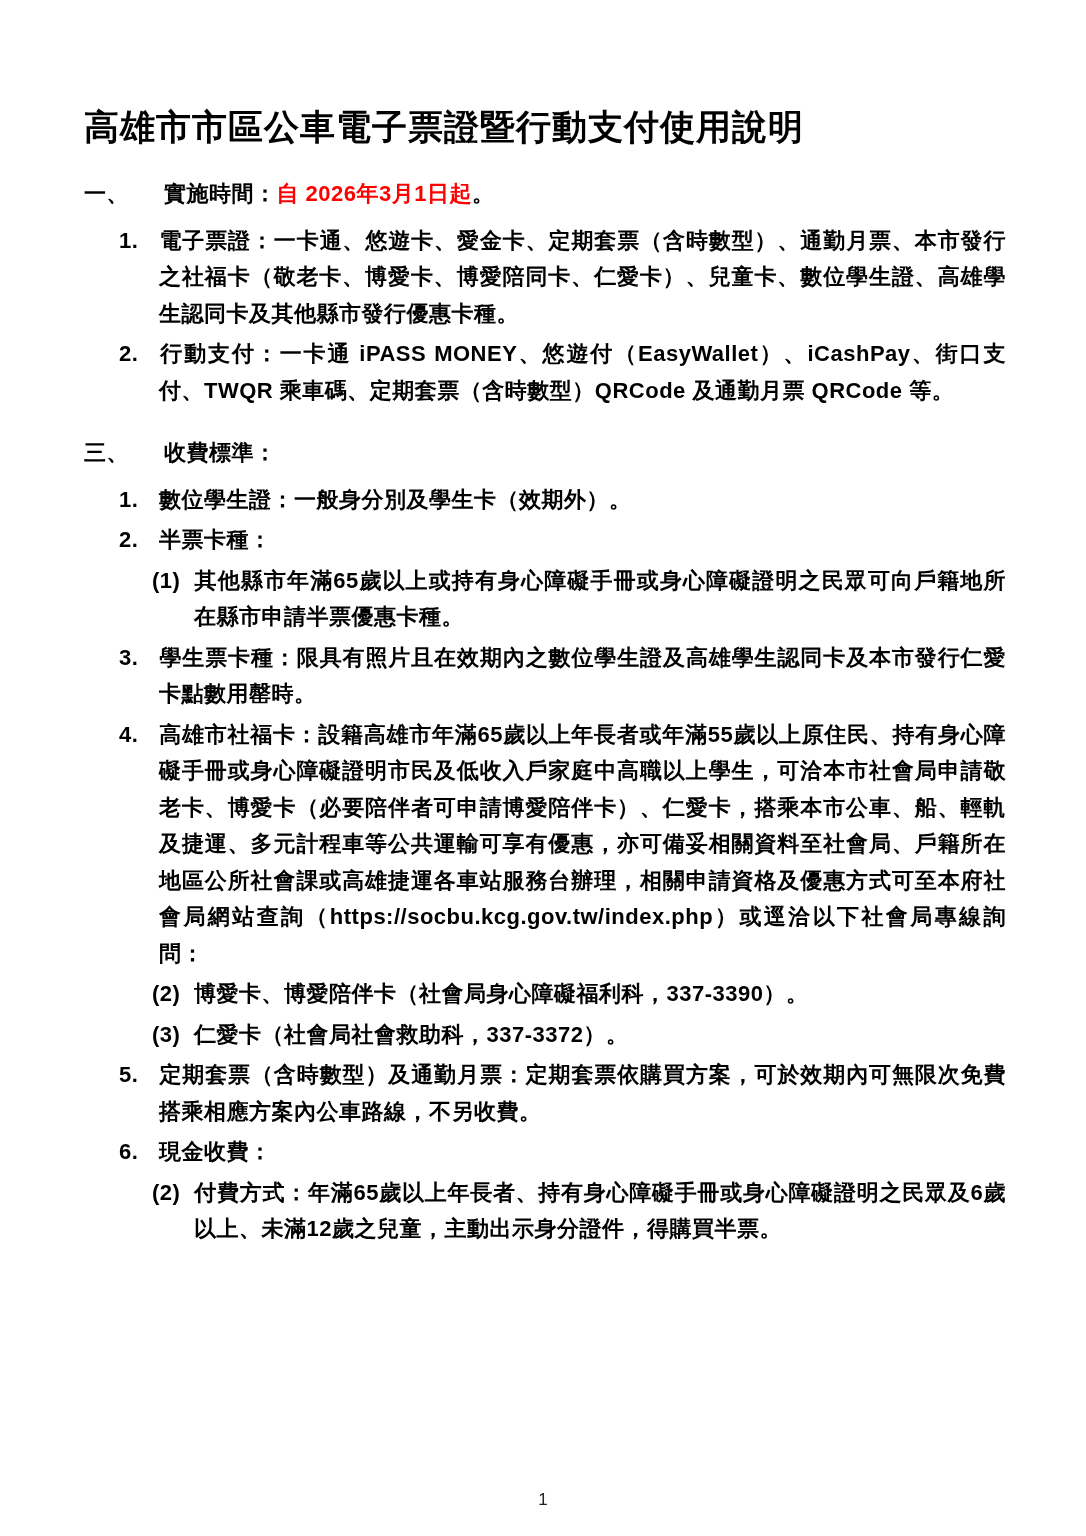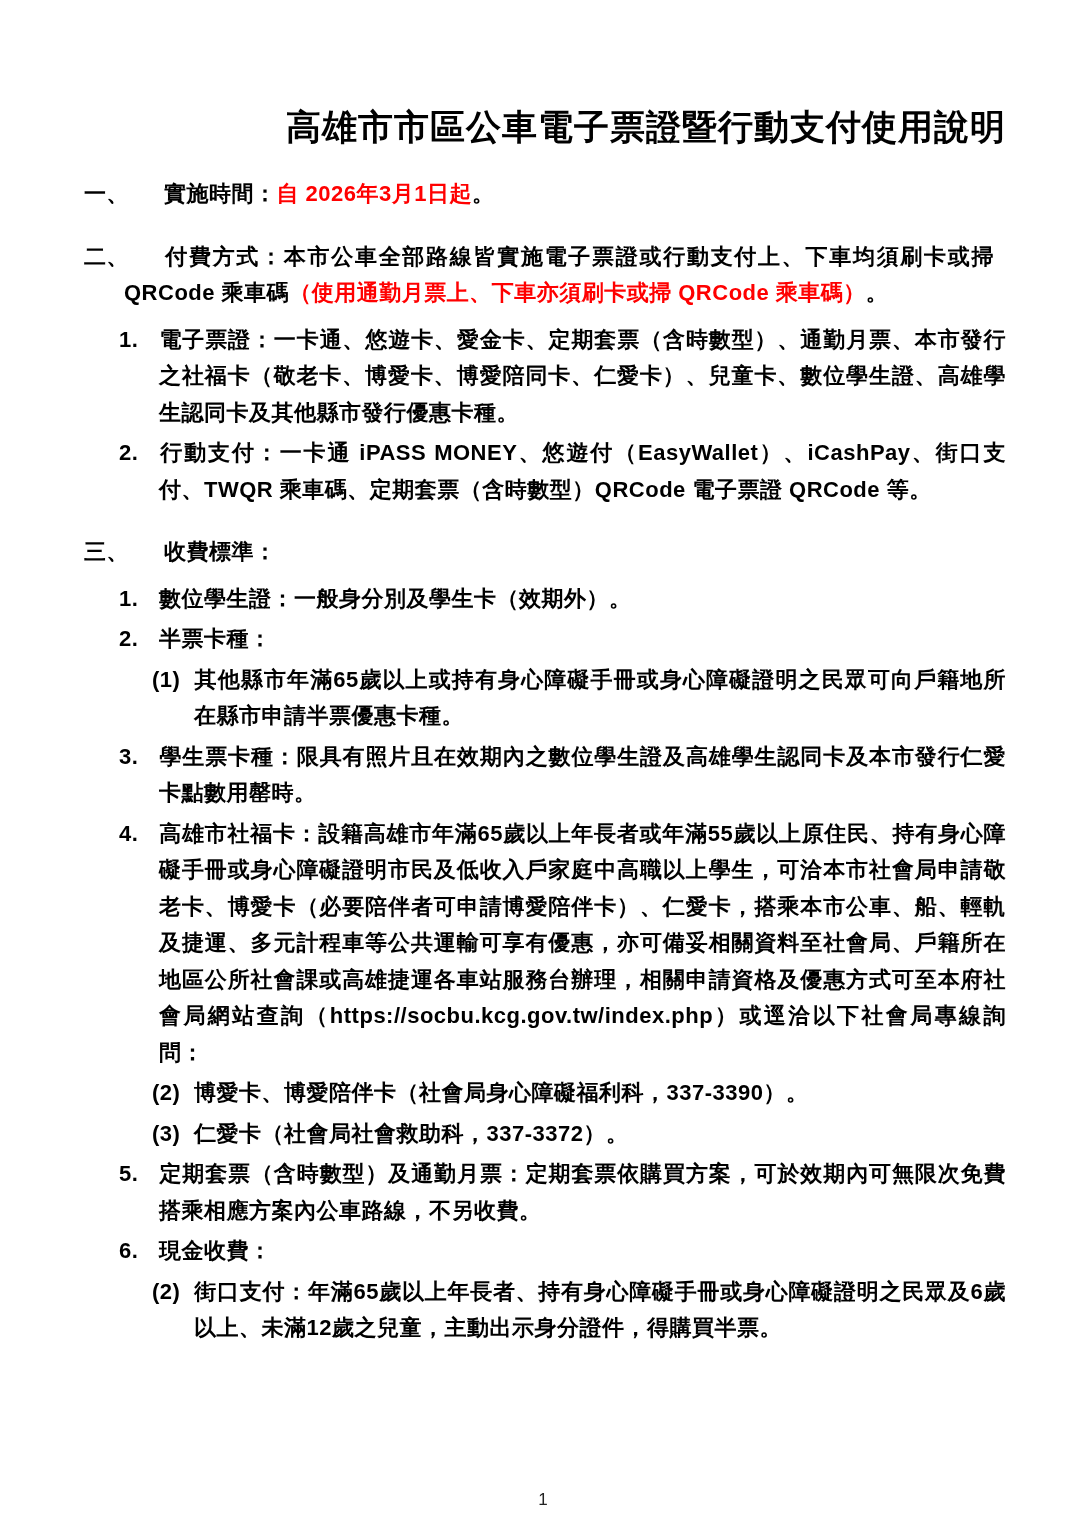--- a/index.html
+++ b/index.html
@@ -9,21 +9,21 @@
     height: 1536px;
     box-sizing: border-box;
     background: #ffffff;
     color: #000000;
     font-family: "Liberation Sans", "DejaVu Sans", sans-serif;
     font-weight: 700;
     padding: 104px 80px 0 84px;
     overflow: hidden;
   }
   .doc-title {
-    text-align: right;
+    text-align: left;
     font-size: 35px;
     line-height: 46px;
     letter-spacing: 1px;
     margin: 0 0 24px 0;
     white-space: nowrap;
   }
   .blk {
     font-size: 22px;
     line-height: 36.5px;
     text-align: justify;
@@ -66,30 +66,27 @@
 <body>
 
 <div class="page">
 
   <h1 class="doc-title">高雄市市區公車電子票證暨行動支付使用說明</h1>
 
   <div class="blk sec">
     <span class="marker">一、</span><span>實施時間：</span><span class="red" style="color: rgb(255, 0, 0);">自 2026年3月1日起</span><span>。</span>
   </div>
 
-  <div class="blk sec">
-    <span class="marker">二、</span><span>付費方式：本市公車全部路線皆實施電子票證或行動支付上、下車均須刷卡或掃 QRCode 乘車碼</span><span class="red" style="color: rgb(255, 0, 0);">（使用通勤月票上、下車亦須刷卡或掃 QRCode 乘車碼）</span><span>。</span>
-  </div>
 
   <div class="blk li">
     <span class="marker">1.</span><span>電子票證：一卡通、悠遊卡、愛金卡、定期套票（含時數型）、通勤月票、本市發行之社福卡（敬老卡、博愛卡、博愛陪同卡、仁愛卡）、兒童卡、數位學生證、高雄學生認同卡及其他縣市發行優惠卡種。</span>
   </div>
 
   <div class="blk li">
-    <span class="marker">2.</span><span>行動支付：一卡通 iPASS MONEY、悠遊付（EasyWallet）、iCashPay、街口支付、TWQR 乘車碼、定期套票（含時數型）QRCode 電子票證 QRCode 等。</span>
+    <span class="marker">2.</span><span>行動支付：一卡通 iPASS MONEY、悠遊付（EasyWallet）、iCashPay、街口支付、TWQR 乘車碼、定期套票（含時數型）QRCode 及通勤月票 QRCode 等。</span>
   </div>
 
   <div class="blk sec">
     <span class="marker">三、</span><span>收費標準：</span>
   </div>
 
   <div class="blk li">
     <span class="marker">1.</span><span>數位學生證：一般身分別及學生卡（效期外）。</span>
   </div>
 
@@ -122,18 +119,18 @@
   <div class="blk li">
     <span class="marker">5.</span><span>定期套票（含時數型）及通勤月票：定期套票依購買方案，可於效期內可無限次免費搭乘相應方案內公車路線，不另收費。</span>
   </div>
 
   <div class="blk li">
     <span class="marker">6.</span><span>現金收費：</span>
   </div>
 
 
   <div class="blk pi">
-    <span class="marker">(2)</span><span>街口支付：年滿65歲以上年長者、持有身心障礙手冊或身心障礙證明之民眾及6歲以上、未滿12歲之兒童，主動出示身分證件，得購買半票。</span>
+    <span class="marker">(2)</span><span>付費方式：年滿65歲以上年長者、持有身心障礙手冊或身心障礙證明之民眾及6歲以上、未滿12歲之兒童，主動出示身分證件，得購買半票。</span>
   </div>
 
   <div class="footer">1</div>
 
 </div>
 
 </body></html>

